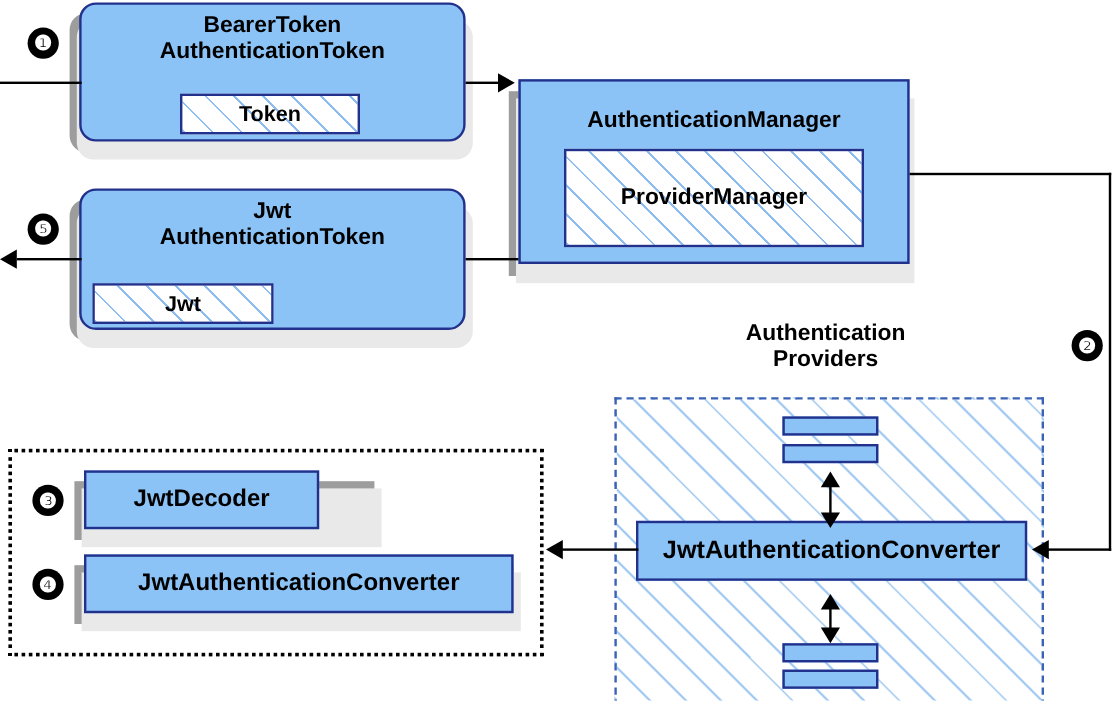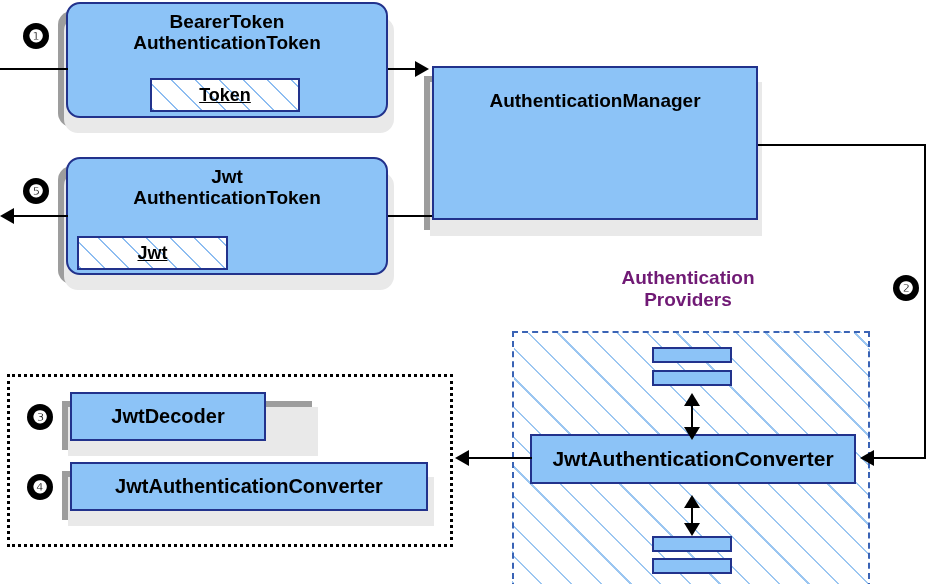--- a/index.html
+++ b/index.html
@@ -55,21 +55,20 @@
         rgba(255,255,255,0) 1.6px,
         rgba(255,255,255,0) 17px);
     border: 2px solid #22328C;
     color: #000;
     font-weight: bold;
     display: flex;
     align-items: center;
     justify-content: center;
     text-align: center;
     z-index: 7;
-    text-decoration: underline;
   }
 
   
   .hatch-container {
     position: absolute;
     box-sizing: border-box;
     background-color: #ffffff;
     background-image: repeating-linear-gradient(
         45deg,
         rgba(150,195,240,0.95) 0px,
@@ -85,21 +84,21 @@
     position: absolute;
     box-sizing: border-box;
     background: transparent;
     border: 3px dotted #000000;
     z-index: 3;
   }
 
   .plain-label {
     position: absolute;
     font-weight: bold;
-    color: #701a75;
+    color: #000000;
     text-align: center;
     line-height: 1.14;
     z-index: 6;
   }
 
   
   .badge {
     position: absolute;
     width: 26px;
     height: 26px;
@@ -185,20 +184,23 @@
   </div>
 
   <div class="line-h" style="left:388px; top:68px; width:30px;"></div>
   <div class="arrow arrow-right" style="left:415px; top:61px;"></div>
 
   <div class="shadow shadow-dark" style="left:424px; top:76px; width:332px; height:154px;"></div>
   <div class="shadow shadow-light" style="left:430px; top:82px; width:332px; height:154px;"></div>
   <div class="node" style="left:432px; top:66px; width:326px; height:154px; font-size:19px; align-items:flex-start; padding-top:22px;">
     <span>AuthenticationManager</span>
   </div>
+  <div class="hatch" style="left:470px; top:124px; width:250px; height:82px; font-size:19px;">
+    <span>ProviderManager</span>
+  </div>
 
   <div class="line-h" style="left:758px; top:144px; width:168px;"></div>
   <div class="line-v" style="left:924px; top:144px; height:315px;"></div>
   <div class="line-h" style="left:872px; top:457px; width:54px;"></div>
   <div class="arrow arrow-left" style="left:860px; top:450px;"></div>
   <div class="badge" style="left:893px; top:275px;">❷</div>
 
   <div class="badge" style="left:23px; top:178px;">❺</div>
   <div class="line-h" style="left:14px; top:215px; width:54px;"></div>
   <div class="arrow arrow-left" style="left:0px; top:208px;"></div>

